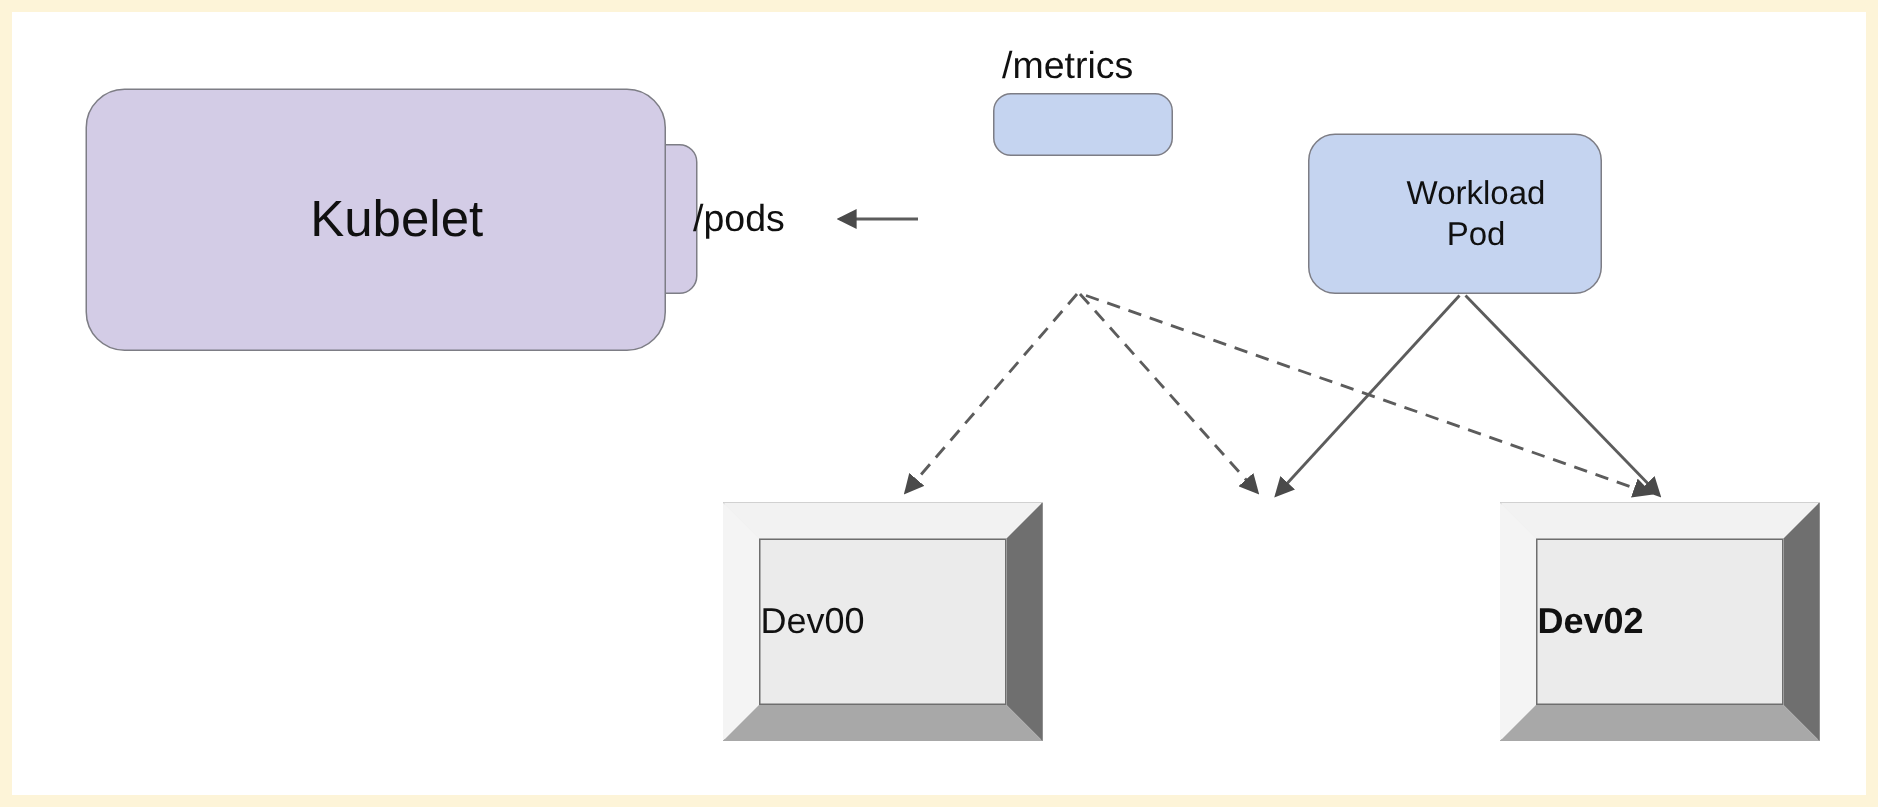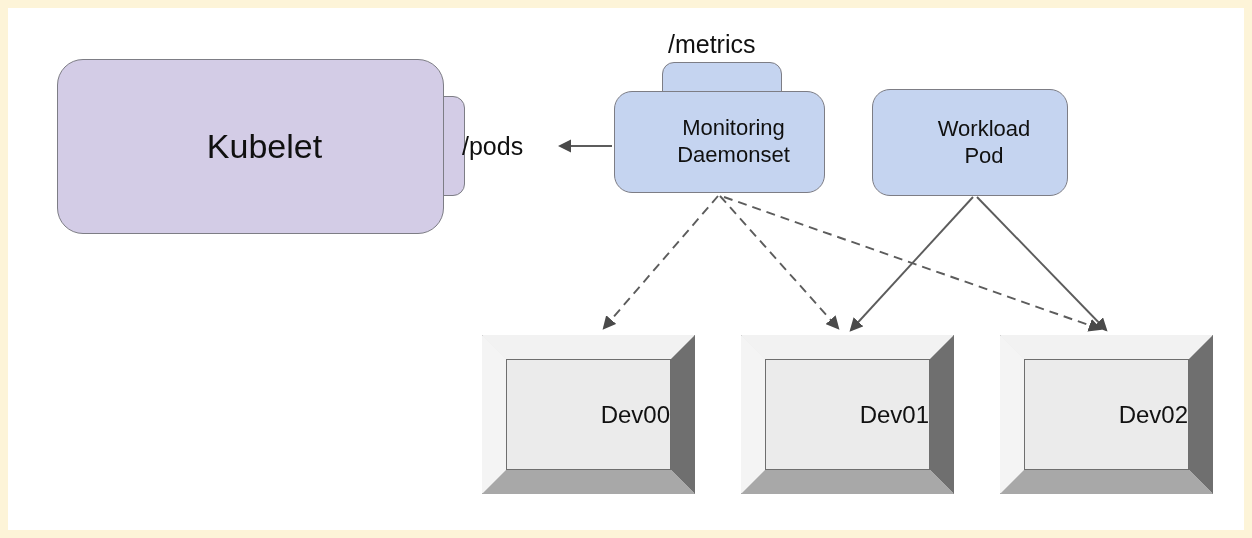--- a/index.html
+++ b/index.html
@@ -161,30 +161,30 @@
   }
   .device .inner {
     position: absolute;
     left: 24px; top: 24px;
     width: 165px; height: 111px;
     background: #ebebeb;
     border: 1.2px solid #6e6e6e;
     box-sizing: border-box;
     display: flex;
     align-items: center;
-    justify-content: flex-end;
+    justify-content: flex-start;
   }
   .device .inner .label {
     font-size: 24px;
     color: #111111;
   }
 
   #dev00 { left: 482px; top: 335px; }
   #dev01 { left: 741px; top: 335px; }
-  #dev02 { left: 1000px; top: 335px; }
+  #dev02 { left: 1000px; top: 335px; font-weight: bold; }
 
   
   .edge-label {
     position: absolute;
     font-size: 25px;
     color: #101010;
     white-space: nowrap;
   }
   #label-pods    { left: 462px; top: 132px; }
   #label-metrics { left: 668px; top: 30px; }
@@ -231,26 +231,20 @@
   </svg>
 
   <div id="kubelet-tab"></div>
   <div id="kubelet-box" class="node node-purple">
     <span>Kubelet</span>
   </div>
   <div class="edge-label" id="label-pods">/pods</div>
 
   <div class="edge-label" id="label-metrics">/metrics</div>
   <div id="metrics-tab"></div>
-  <div id="monitoring-box" class="node node-blue">
-    <span>
-      <span>Monitoring</span><br>
-      <span>Daemonset</span>
-    </span>
-  </div>
 
   <div id="workload-box" class="node node-blue">
     <span>
       <span>Workload</span><br>
       <span>Pod</span>
     </span>
   </div>
 
   <div class="device" id="dev00">
     <div class="frame"></div>
@@ -258,32 +252,20 @@
       <span class="face-top"></span>
       <span class="face-left"></span>
       <span class="face-right"></span>
       <span class="face-bottom"></span>
     </div>
     <div class="inner">
       <span class="label">Dev00</span>
     </div>
   </div>
 
-  <div class="device" id="dev01">
-    <div class="frame"></div>
-    <div class="bevel">
-      <span class="face-top"></span>
-      <span class="face-left"></span>
-      <span class="face-right"></span>
-      <span class="face-bottom"></span>
-    </div>
-    <div class="inner">
-      <span class="label">Dev01</span>
-    </div>
-  </div>
 
   <div class="device" id="dev02">
     <div class="frame"></div>
     <div class="bevel">
       <span class="face-top"></span>
       <span class="face-left"></span>
       <span class="face-right"></span>
       <span class="face-bottom"></span>
     </div>
     <div class="inner">

